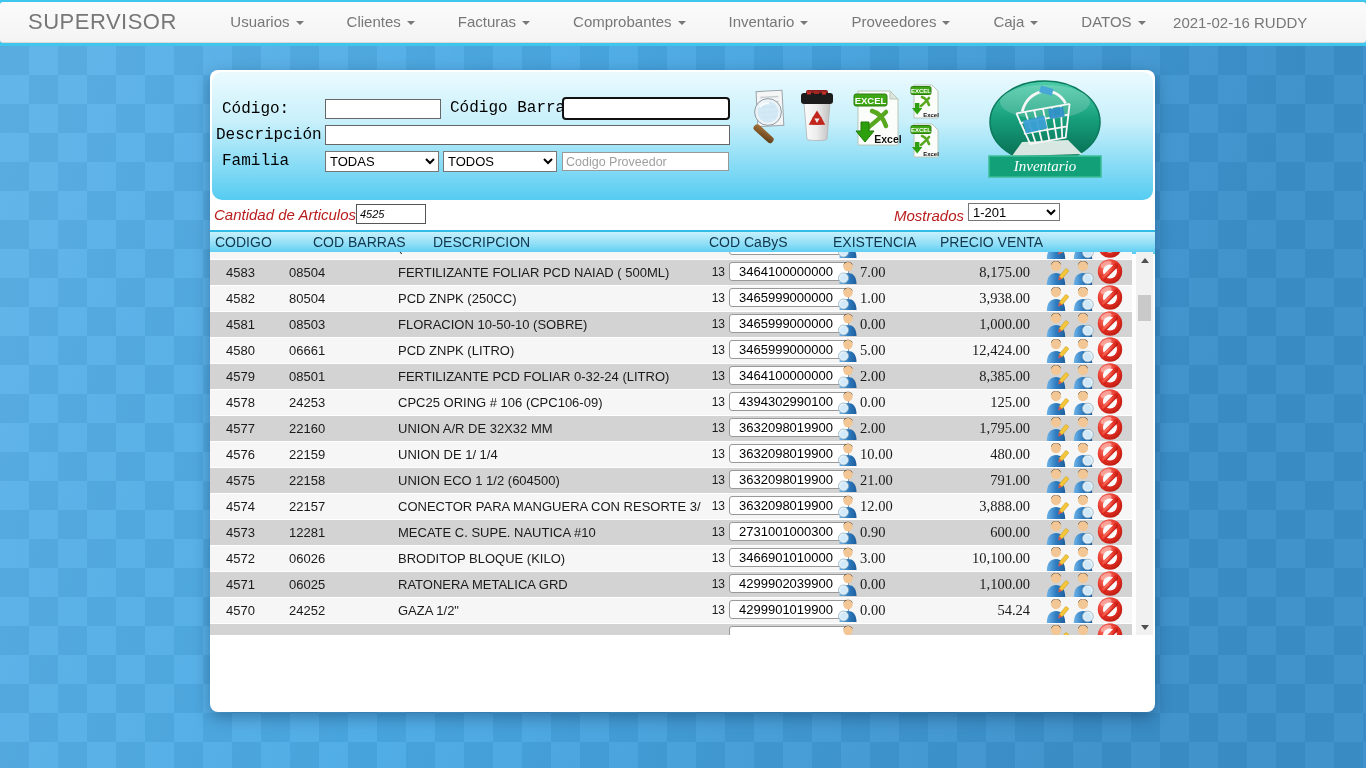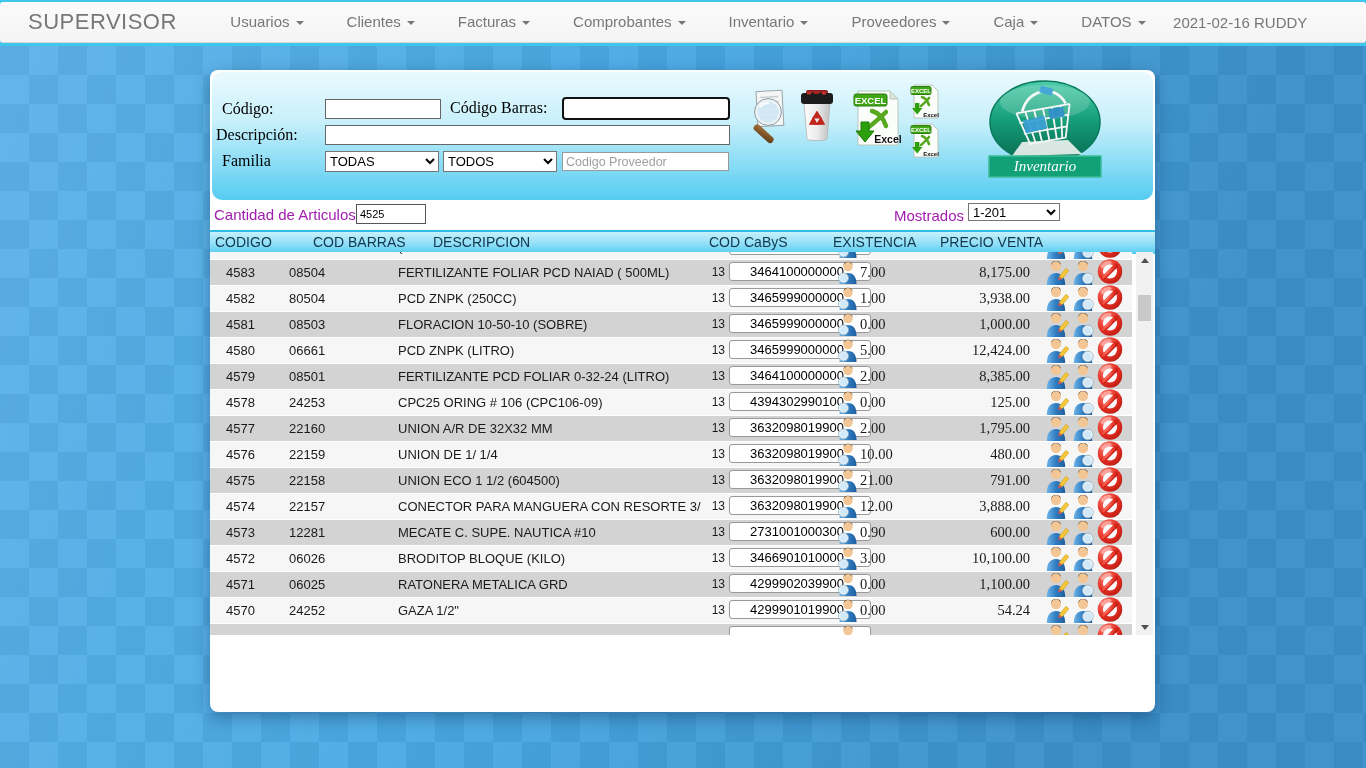--- a/index.html
+++ b/index.html
@@ -32,54 +32,54 @@
   
   .card{
     position:absolute;left:210px;top:24px;width:945px;height:642px;
     background:#fff;border-radius:8px;box-shadow:0 5px 16px rgba(0,25,60,.35);
   }
   
   .filter-panel{
     position:absolute;left:2px;top:2px;width:941px;height:128px;border-radius:10px;
     background:linear-gradient(180deg,#eafafe 0%,#c9f0fb 38%,#55ccf1 100%);
   }
-  .fp-label{position:absolute;font-family:Liberation Serif, serif;font-size:16px;color:#000;}
+  .fp-label{position:absolute;font-family:Liberation Mono, monospace;font-size:16px;color:#000;}
   .fp-input{position:absolute;border:1px solid #666;background:#fff;font-size:13px;padding:0 3px;height:18px;}
   #in-codigo{left:113px;top:27px;width:108px;}
   #in-barras{left:350px;top:25px;width:158px;height:19px;border:2px solid #111;border-radius:4px;}
   #in-desc{left:113px;top:53px;width:397px;}
   #in-prov{left:350px;top:80px;width:159px;height:17px;border:1px solid #999;}
   #in-prov::placeholder{color:#a0a0a0;font-size:12.5px;}
   .fp-select{position:absolute;top:79px;width:114px;height:21px;font-size:13px;border:1px solid #767676;background:#fff;}
   #sel-familia{left:113px;}
   #sel-tipo{left:231px;}
   .tool{position:absolute;cursor:pointer;}
   
-  .sum-label{position:absolute;font-size:15px;color:#a21caf;}
-  #cantidad-input{position:absolute;left:146px;top:134px;width:62px;height:18px;border:1px solid #555;font-size:11px;padding:0 3px;}
+  .sum-label{position:absolute;font-size:15px;color:#b91c1c;font-style:italic;}
+  #cantidad-input{position:absolute;left:146px;top:134px;width:62px;height:18px;border:1px solid #555;font-size:11px;padding:0 3px;font-style:italic;}
   #mostrados-select{position:absolute;left:758px;top:133px;width:92px;height:18px;font-size:13px;border:1px solid #767676;background:#fff;}
   
   .thead{
     position:absolute;left:0;top:160px;width:945px;height:22px;
     background:linear-gradient(180deg,#c6f1fc 0%,#8fdef7 55%,#55ccf1 100%);
     border-top:2px solid #30bce7;
   }
   .th{position:absolute;top:0;font-size:14px;line-height:21px;color:#10374d;white-space:nowrap;}
   
   .viewport{position:absolute;left:0;top:182px;width:922px;height:383px;overflow:hidden;}
   .rows{margin-top:-18px;}
   .row{position:relative;height:25px;margin-bottom:1px;font-size:13px;color:#1a1a1a;overflow:visible;}
   .row-light{background:#f6f6f6;}
   .row-gray{background:#d3d3d3;}
   .cell{position:absolute;top:0;line-height:25px;white-space:nowrap;}
   .c-codigo{left:16px;width:52px;}
   .c-barras{left:79px;width:95px;}
   .c-desc{left:188px;width:303px;overflow:hidden;}
   .c-pref{left:491px;width:24px;text-align:right;font-size:12px;}
-  .c-cabys{position:absolute;left:519px;top:2px;width:100px;height:17px;border:1px solid #999;border-radius:3px;background:#fff;font-size:13px;padding:0 20px;}
+  .c-cabys{position:absolute;left:519px;top:2px;width:100px;height:17px;border:1px solid #999;border-radius:3px;background:#fff;font-size:13px;padding:0 9px;}
   .c-person{position:absolute;left:626px;top:-2px;width:24px;height:27px;cursor:pointer;}
   .c-exist{left:650px;width:58px;text-align:left;font-family:"Liberation Serif",serif;font-size:14.5px;}
   .c-precio{left:704px;width:116px;text-align:right;font-family:"Liberation Serif",serif;font-size:14.5px;}
   .c-actions{position:absolute;left:833px;top:-2px;display:flex;gap:1px;}
   .c-actions span{width:26px;height:27px;display:inline-block;cursor:pointer;}
   .c-actions svg,.c-person svg{width:100%;height:100%;}
   
   .vscroll{position:absolute;left:926px;top:182px;width:17px;height:383px;background:#f1f1f1;}
   .sb-btn{position:absolute;left:0;width:17px;height:16px;background:#f1f1f1;display:flex;align-items:center;justify-content:center;cursor:pointer;}
   .sb-up{top:0;}

